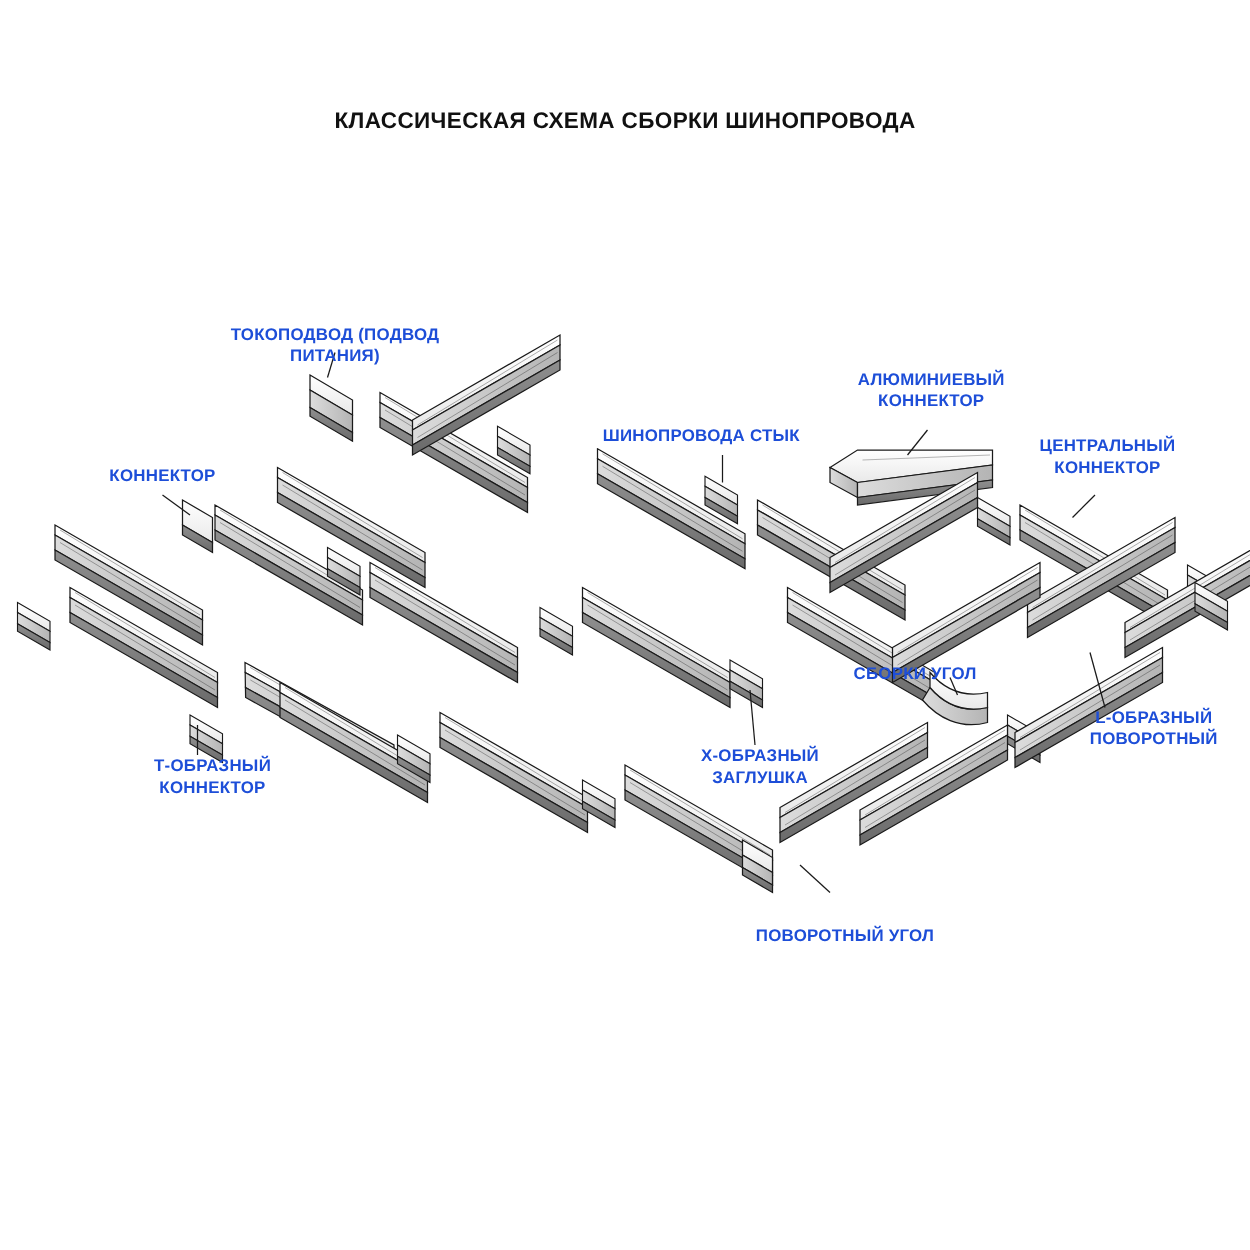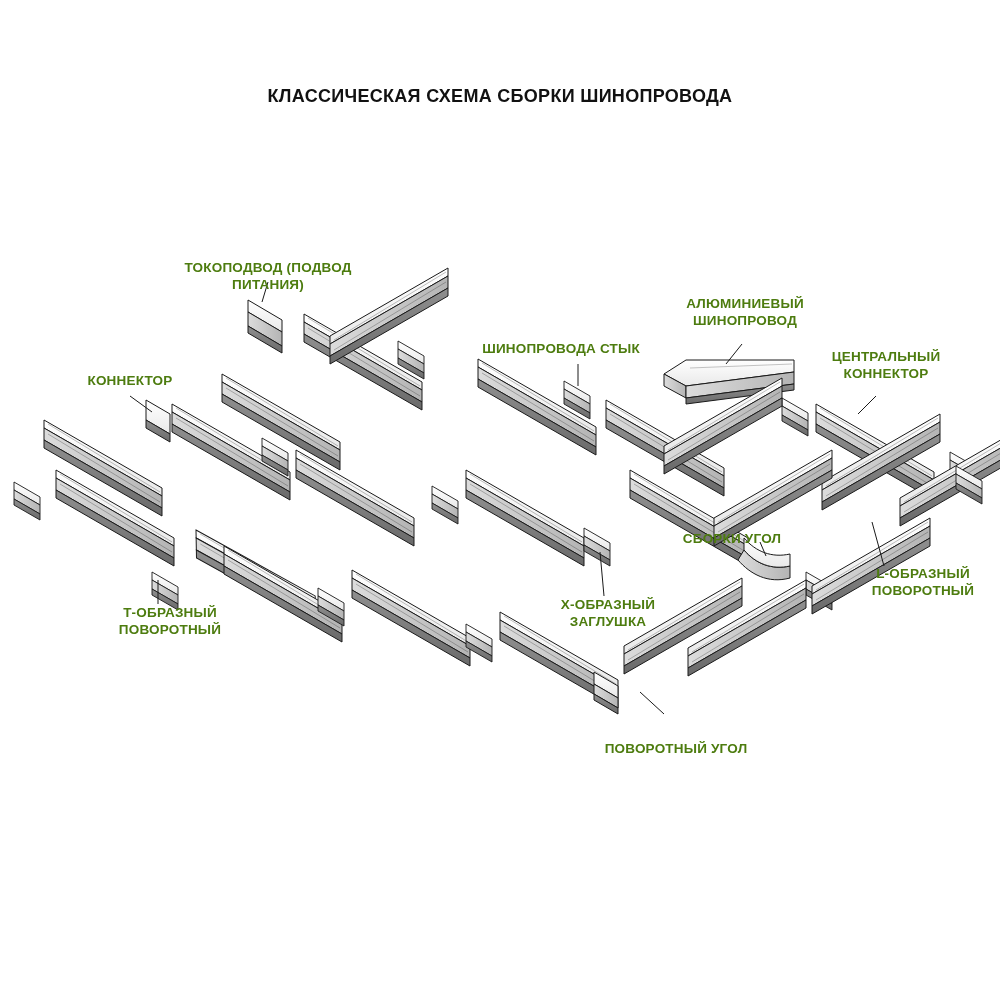--- a/index.html
+++ b/index.html
@@ -37,21 +37,21 @@
     left: 0;
     top: 0;
     width: 1000px;
     height: 1000px;
   }
   .lbl {
     position: absolute;
     font-size: 13.5px;
     font-weight: bold;
     letter-spacing: 0.2px;
-    color: #4d7c0f;
+    color: #1d4ed8;
     line-height: 17px;
     white-space: pre-line;
   }
   .lbl.center { text-align: center; }
 </style>
 </head>
 <body>
 
 <div id="stage">
 
@@ -265,35 +265,35 @@
       <line x1="884" y1="566" x2="872" y2="522"></line>
       <line x1="158" y1="604" x2="158" y2="580"></line>
       <line x1="604" y1="596" x2="600" y2="552"></line>
       <line x1="664" y1="714" x2="640" y2="692"></line>
     </g>
   </svg>
 
   <div class="lbl center" style="left:154px; top:259px; width:228px;">ТОКОПОДВОД (ПОДВОД ПИТАНИЯ)</div>
 
   <div class="lbl center" style="left:660px; top:295px; width:170px;">АЛЮМИНИЕВЫЙ
-ШИНОПРОВОД</div>
+КОННЕКТОР</div>
 
   <div class="lbl center" style="left:466px; top:340px; width:190px;">ШИНОПРОВОДА СТЫК</div>
 
   <div class="lbl center" style="left:806px; top:348px; width:160px;">ЦЕНТРАЛЬНЫЙ
 КОННЕКТОР</div>
 
   <div class="lbl center" style="left:56px; top:372px; width:148px;">КОННЕКТОР</div>
 
   <div class="lbl center" style="left:662px; top:530px; width:140px;">СБОРКИ УГОЛ</div>
 
   <div class="lbl center" style="left:852px; top:565px; width:142px;">L-ОБРАЗНЫЙ
 ПОВОРОТНЫЙ</div>
 
   <div class="lbl center" style="left:96px; top:604px; width:148px;">Т-ОБРАЗНЫЙ
-ПОВОРОТНЫЙ</div>
+КОННЕКТОР</div>
 
   <div class="lbl center" style="left:536px; top:596px; width:144px;">Х-ОБРАЗНЫЙ
 ЗАГЛУШКА</div>
 
   <div class="lbl center" style="left:578px; top:712px; width:196px;margin-top:28px;">ПОВОРОТНЫЙ УГОЛ</div>
 
 </div>
 
 </body></html>

